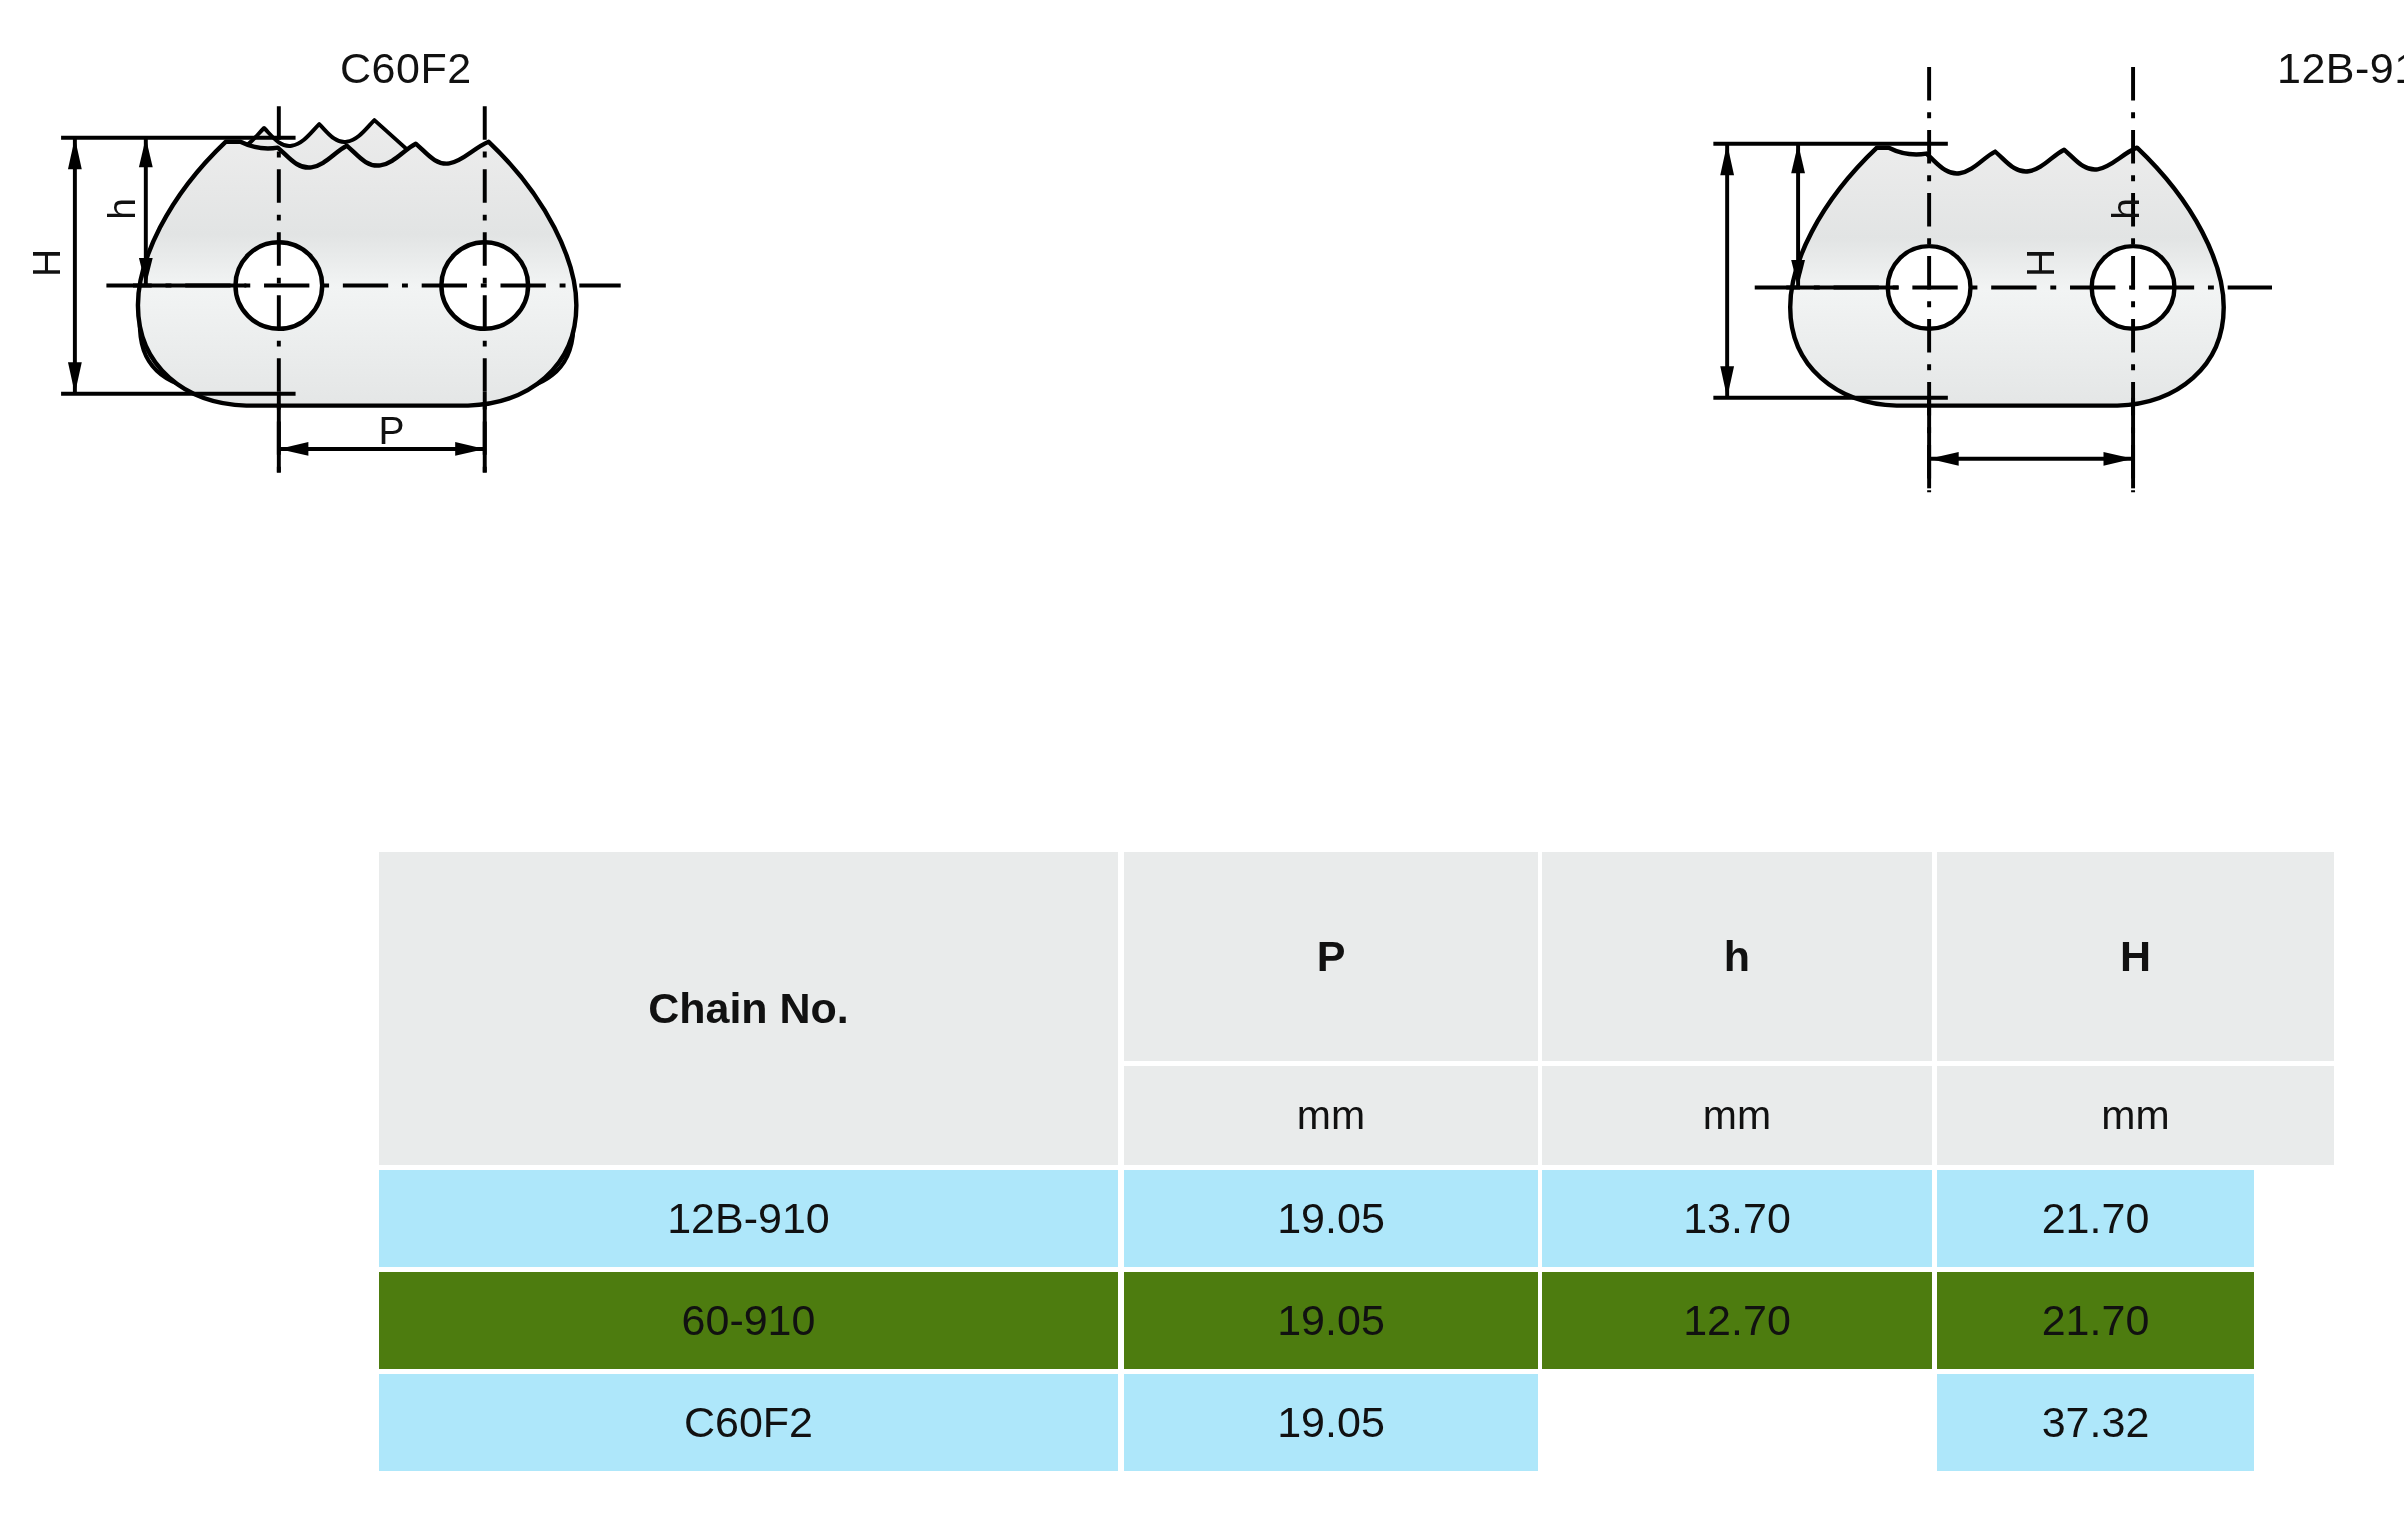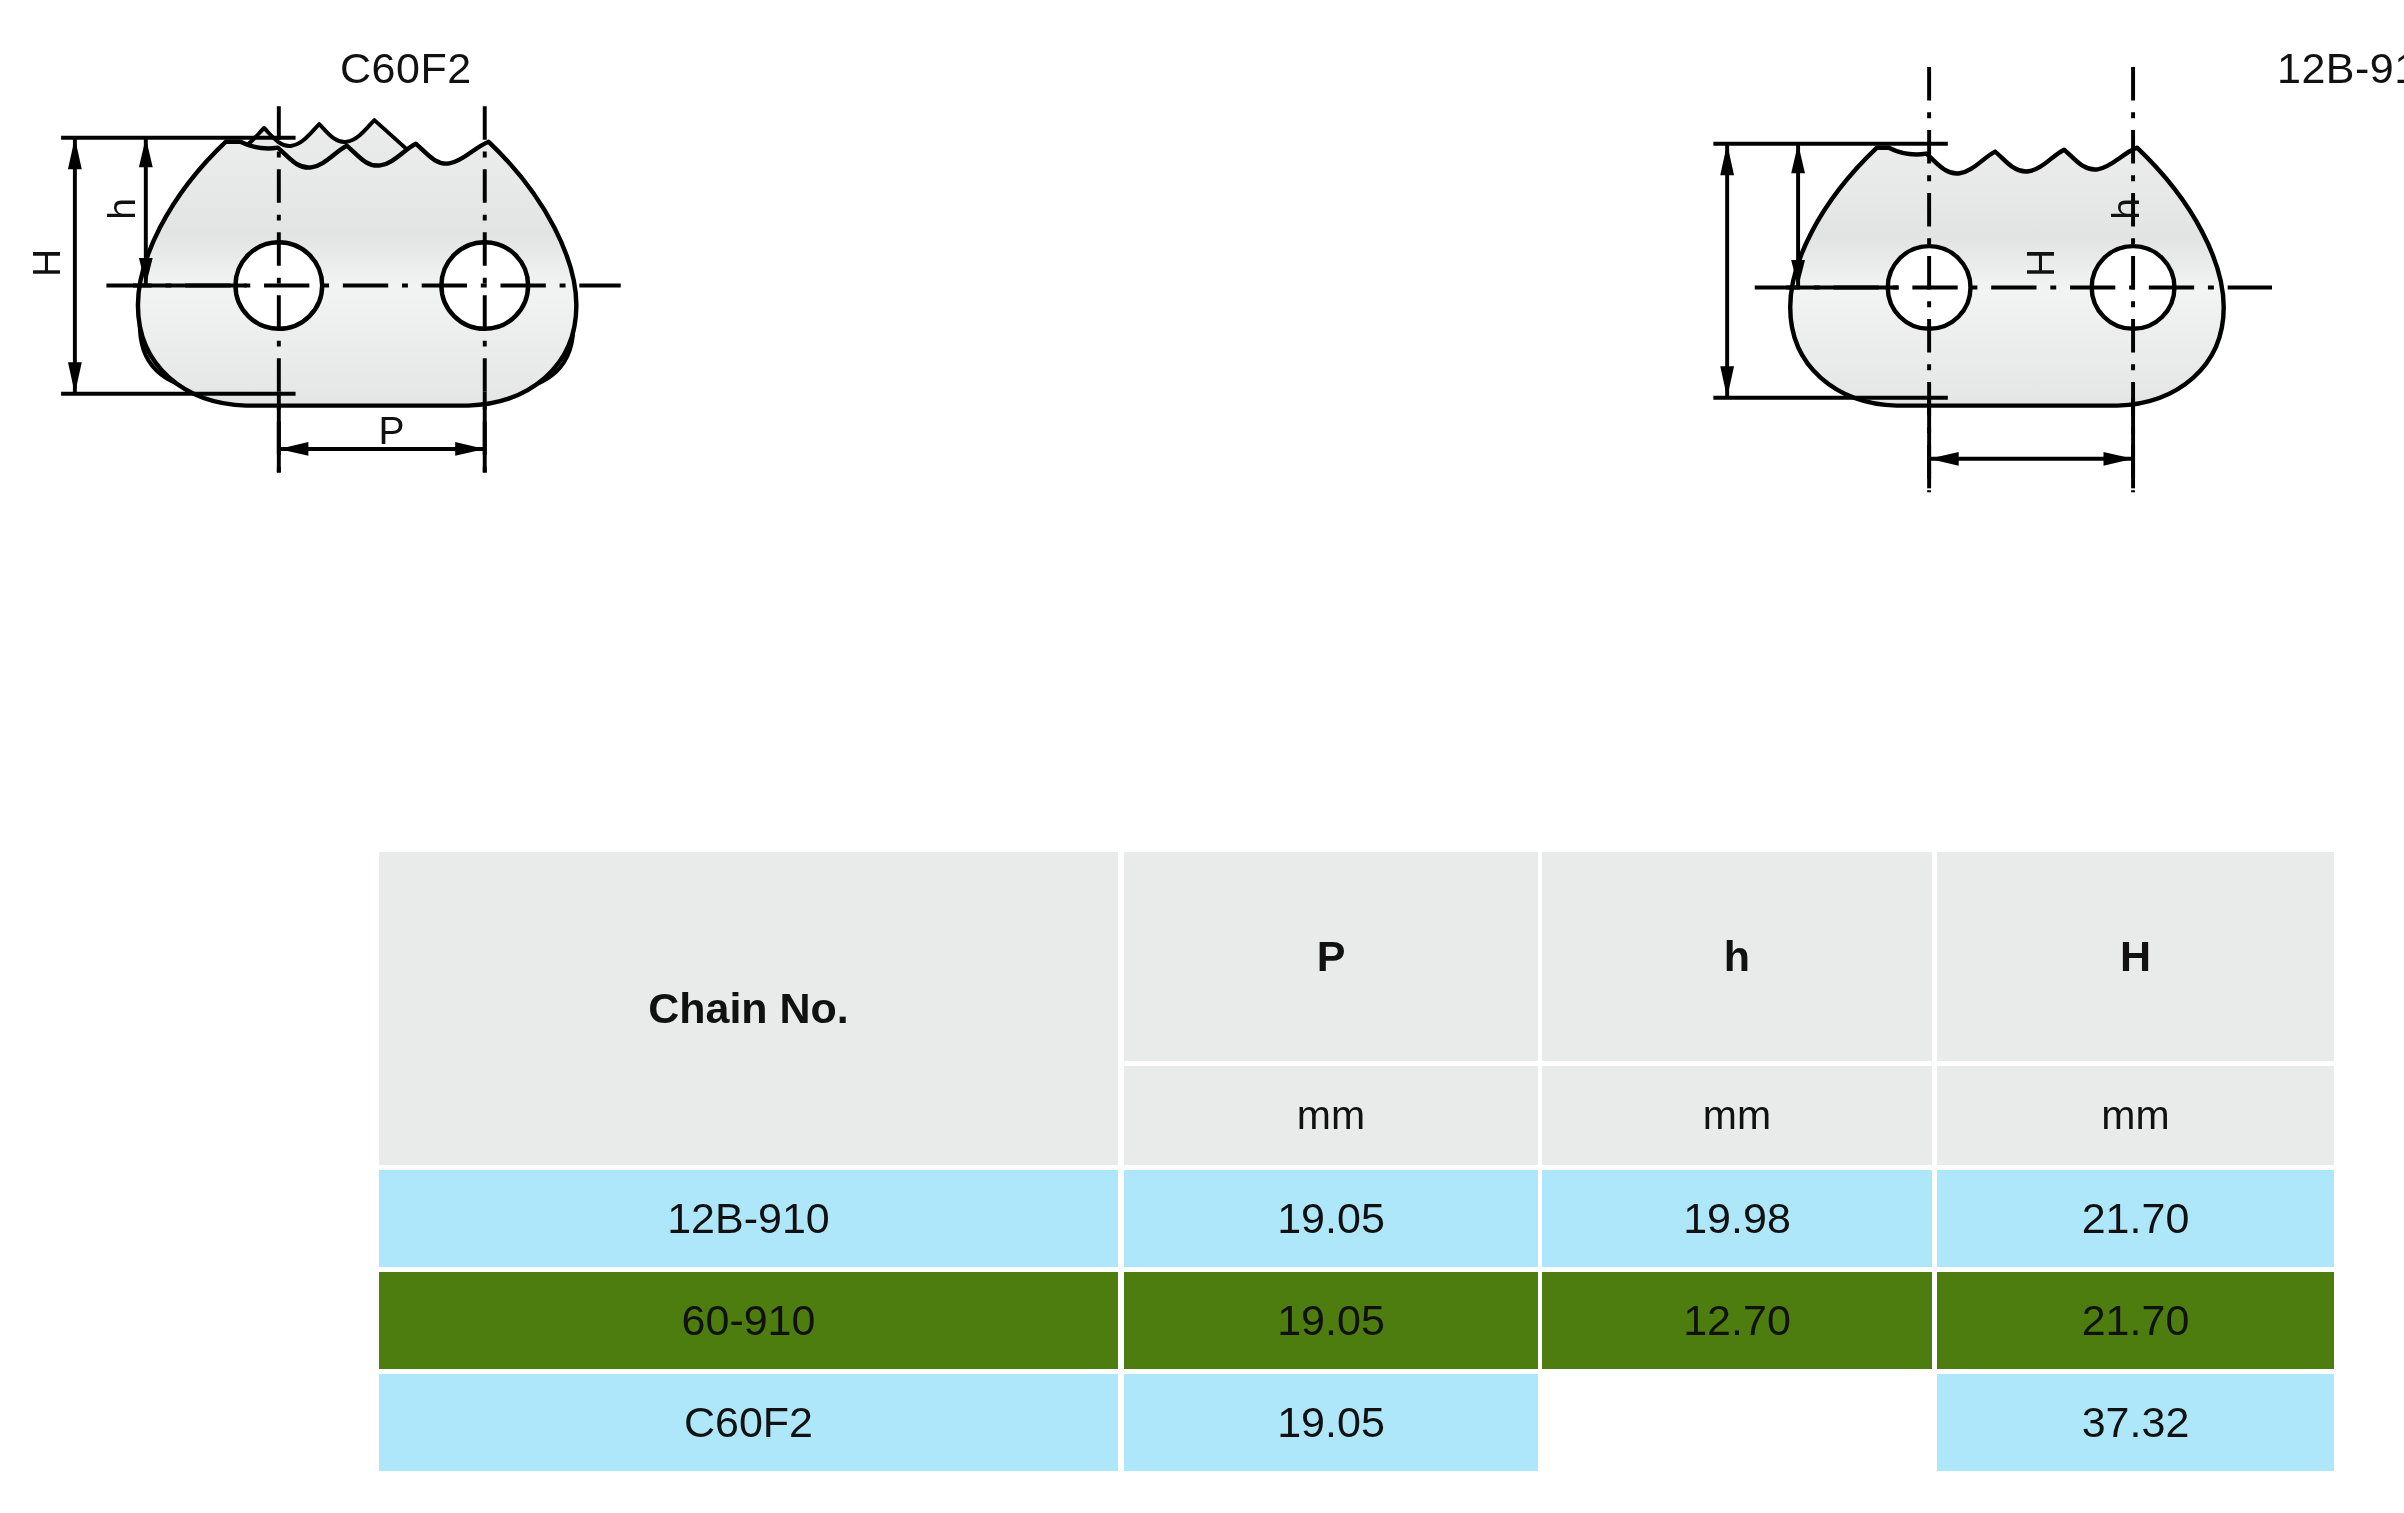--- a/index.html
+++ b/index.html
@@ -103,21 +103,21 @@
     height: 97px;
     display: flex;
     align-items: center;
     justify-content: center;
     font-size: 43px;
     color: #111;
   }
   .dc-0 { left: 0px;    width: 739px; }
   .dc-1 { left: 745px;  width: 414px; }
   .dc-2 { left: 1163px; width: 390px; }
-  .dc-3 { left: 1558px; width: 397px; }
+  .dc-3 { left: 1558px; width: 317px; }
 
   .row-alt .data-cell { background: #aee7fa; }
   .row-plain .data-cell { background: #4d7c0f; }
 </style>
 </head>
 <body>
 
 <div id="drawings">
 
   <div class="drawing-panel" id="panel-left">
@@ -285,21 +285,21 @@
     <div class="head-cell" id="unit-P">mm</div>
     <div class="head-cell" id="unit-h">mm</div>
     <div class="head-cell" id="unit-H">mm</div>
   </div>
 
   <div id="tbl-body">
 
     <div class="data-row row-alt">
       <div class="data-cell dc-0">12B-910</div>
       <div class="data-cell dc-1">19.05</div>
-      <div class="data-cell dc-2">19.98</div>
+      <div class="data-cell dc-2">13.70</div>
       <div class="data-cell dc-3">21.70</div>
     </div>
 
     <div class="data-row row-plain">
       <div class="data-cell dc-0">60-910</div>
       <div class="data-cell dc-1">19.05</div>
       <div class="data-cell dc-2">12.70</div>
       <div class="data-cell dc-3">21.70</div>
     </div>
 

